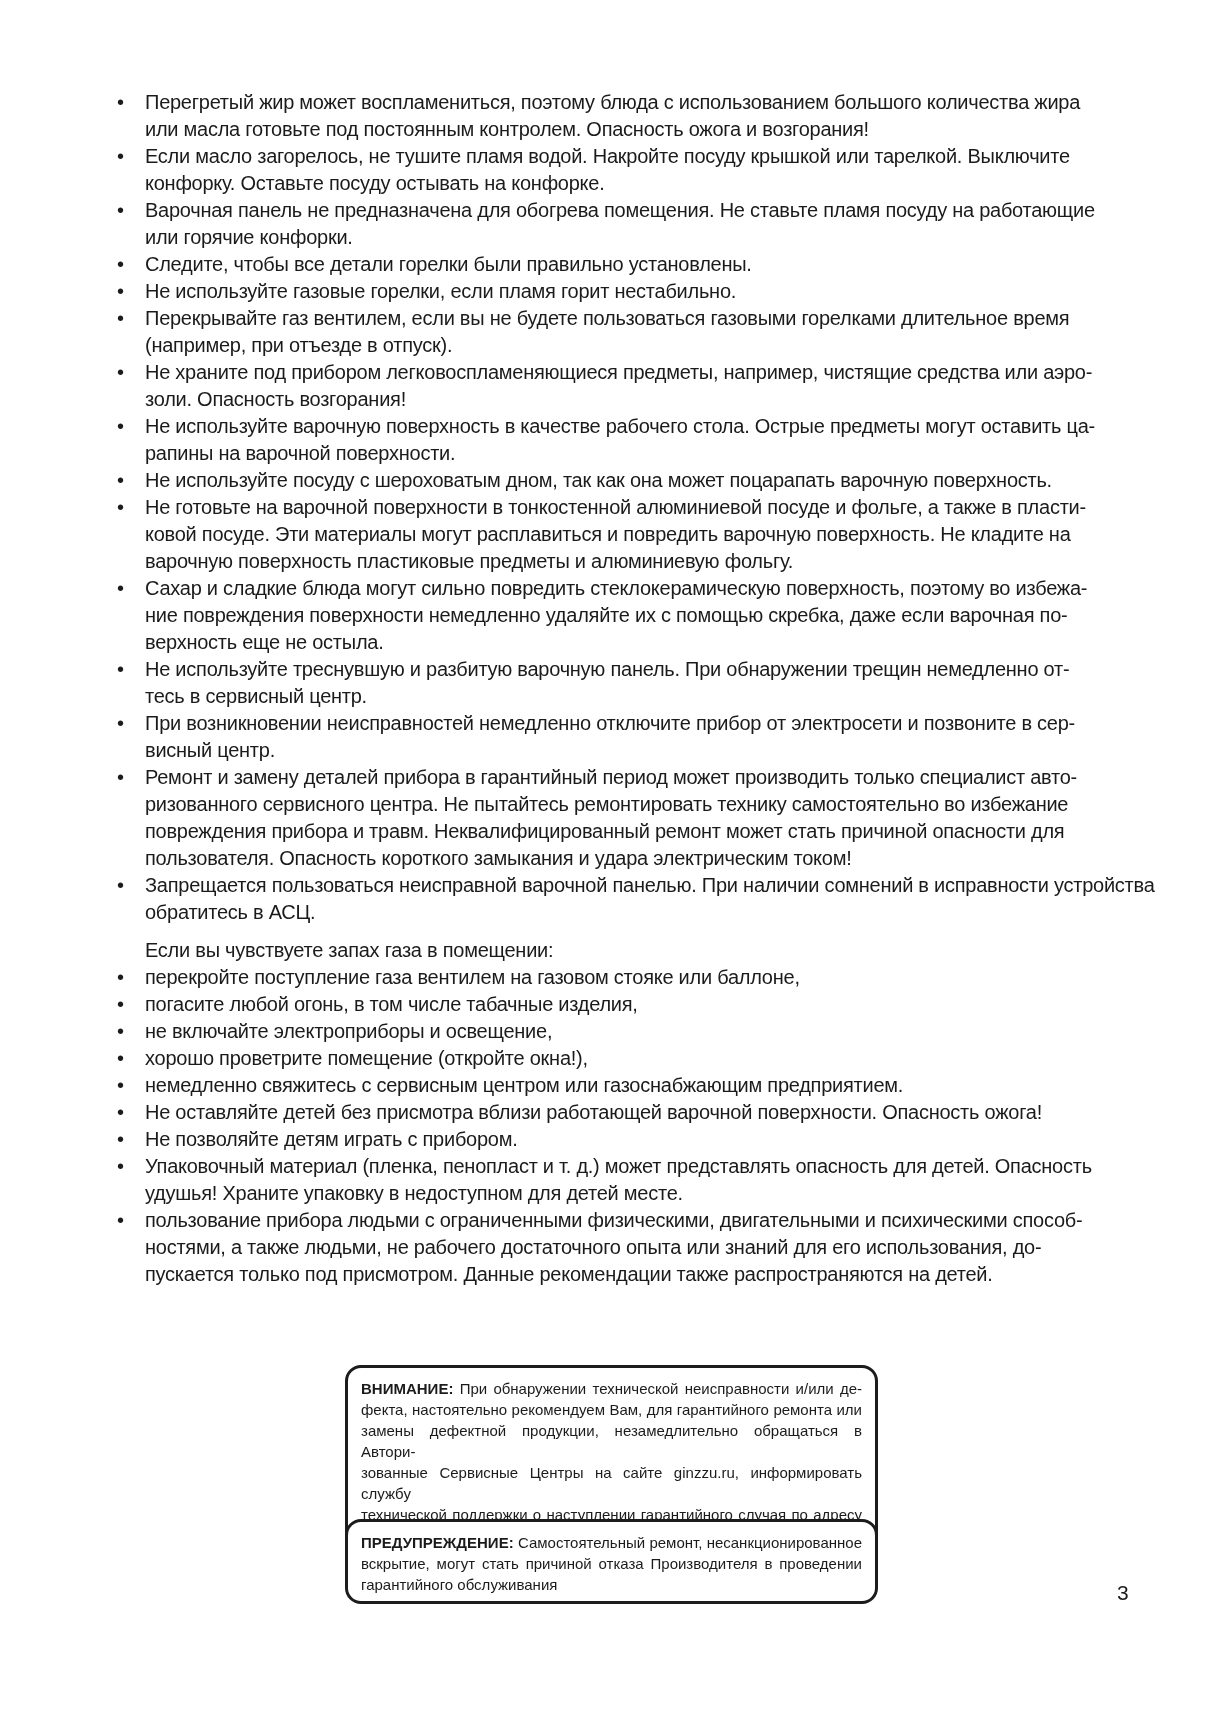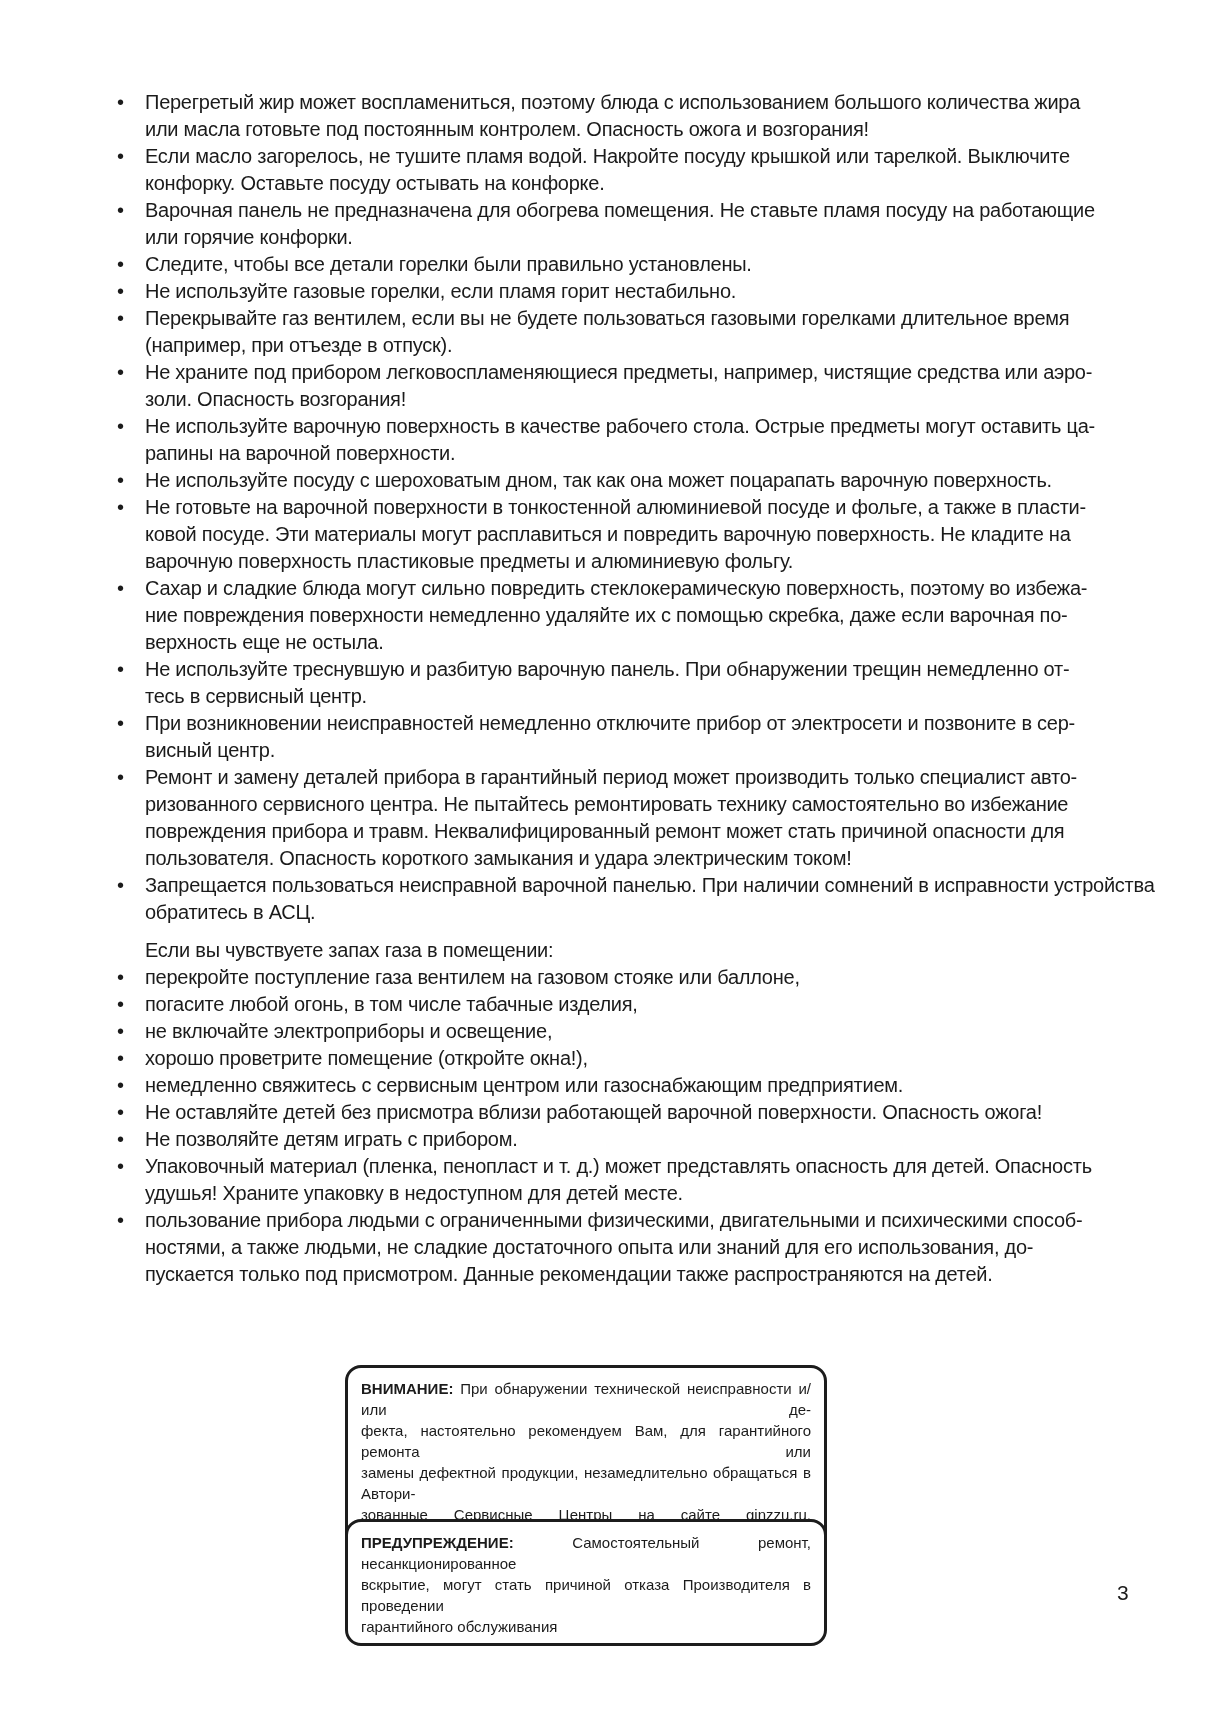--- a/index.html
+++ b/index.html
@@ -32,21 +32,21 @@
     line-height:27px;
     letter-spacing:-0.25px;
   }
   .heading-block{
     margin-top:11px;
     padding-left:28px;
   }
   .notice{
     position:absolute;
     left:345px;
-    width:482px;
+    width:533px;
     box-sizing:border-box;
     border:3px solid #1c1c1c;
     border-radius:16px;
     background:#ffffff;
     padding:10px 13px 6px 13px;
   }
   #attention-box{top:1365px;}
   #warning-box{top:1519px;}
   .nline{
     font-size:15px;
@@ -227,21 +227,21 @@
         <span class="marker">•</span>
         <div class="lines">
           <div class="line">Упаковочный материал (пленка, пенопласт и т. д.) может представлять опасность для детей. Опасность</div>
           <div class="line">удушья! Храните упаковку в недоступном для детей месте.</div>
         </div>
       </div>
       <div class="bullet-item">
         <span class="marker">•</span>
         <div class="lines">
           <div class="line">пользование прибора людьми с ограниченными физическими, двигательными и психическими способ-</div>
-          <div class="line">ностями, а также людьми, не сладкие достаточного опыта или знаний для его использования, до-</div>
+          <div class="line">ностями, а также людьми, не рабочего достаточного опыта или знаний для его использования, до-</div>
           <div class="line">пускается только под присмотром. Данные рекомендации также распространяются на детей.</div>
         </div>
       </div>
     </div>
   <div class="notice" id="attention-box">
       <div class="nline"><b>ВНИМАНИЕ:</b> При обнаружении технической неисправности и/или де-</div>
       <div class="nline">фекта, настоятельно рекомендуем Вам, для гарантийного ремонта или</div>
       <div class="nline">замены дефектной продукции, незамедлительно обращаться в Автори-</div>
       <div class="nline">зованные Сервисные Центры на сайте ginzzu.ru, информировать службу</div>
       <div class="nline">технической поддержки о наступлении гарантийного случая по адресу</div>

